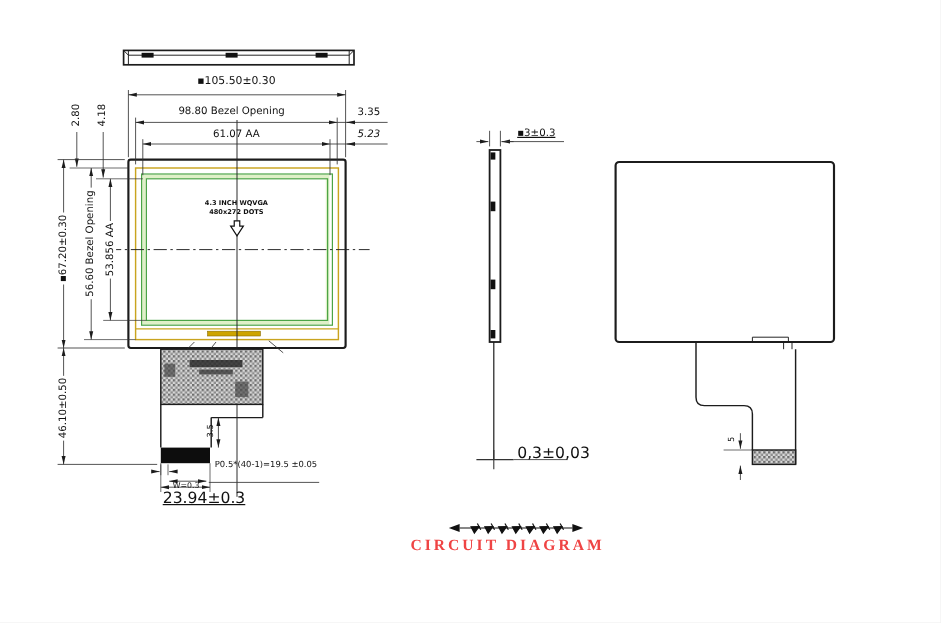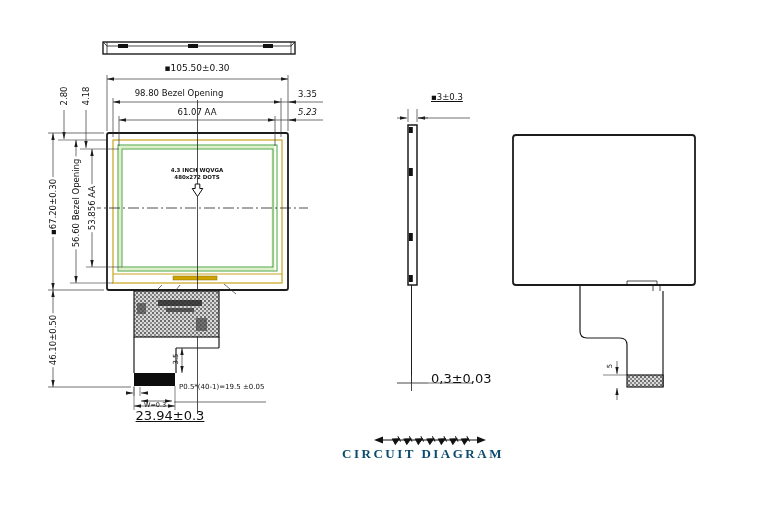--- a/index.html
+++ b/index.html
@@ -13,21 +13,21 @@
   .clbl{transform:translateX(-50%);}
   .vlbl{transform:translate(-50%,-50%) rotate(-90deg);}
   .bg{background:#fff;padding:0 2px;}
   .f9{font-size:9px;}
   .f75{font-size:13px;}
   .f7{font-size:7px;}
   .f65{font-size:6.5px;}
   .tiny{font-size:5.5px;font-weight:bold;letter-spacing:0;line-height:1.15;text-align:center;}
   .title{
     font-family:"Liberation Serif","DejaVu Serif",serif;
-    font-size:13px;font-weight:bold;letter-spacing:2.5px;color:#0c4a6e;
+    font-size:13px;font-weight:bold;letter-spacing:2.5px;color:#ef4444;
   }
 </style>
 </head>
 <body>
 
 <div id="stage">
 
 <svg id="linework" width="784" height="519" viewBox="0 0 784 519">
   <defs>
     <marker id="ah" viewBox="0 0 10 8" refX="10" refY="4" markerWidth="10" markerHeight="8" orient="auto-start-reverse">
@@ -211,39 +211,39 @@
           </g>
       <g transform="translate(466,440) rotate(-28)">
             <polygon points="-3.5,-3 -3.5,3 2.5,0"></polygon>
             <line x1="2.5" y1="-3" x2="2.5" y2="3"></line>
           </g>
     </g>
   </g>
 </svg>
 
 <div class="lbl clbl f9" style="left:197px;top:64px;">▪105.50±0.30</div>
-<div class="lbl clbl" style="left:179px;top:89px;">98.80 Bezel Opening</div>
+<div class="lbl clbl" style="left:193px;top:89px;">98.80 Bezel Opening</div>
 <div class="lbl clbl" style="left:197px;top:108px;">61.07 AA</div>
 <div class="lbl" style="left:298px;top:90px;text-align:center;">3.35</div>
 <div class="lbl" style="left:298px;top:108px;font-style:italic;">5.23</div>
 <div class="lbl vlbl" style="left:64px;top:96px;">2.80</div>
 <div class="lbl vlbl" style="left:86px;top:96px;">4.18</div>
 <div class="lbl vlbl bg" style="left:53px;top:207px;">▪67.20±0.30</div>
 <div class="lbl vlbl bg" style="left:76px;top:203px;">56.60 Bezel Opening</div>
 <div class="lbl vlbl bg" style="left:92px;top:208px;">53.856 AA</div>
 <div class="lbl vlbl bg" style="left:53px;top:340px;">46.10±0.50</div>
 
 <div class="lbl clbl tiny" style="left:197px;top:167px;">4.3 INCH WQVGA</div>
 <div class="lbl clbl tiny" style="left:197px;top:174px;">480x272 DOTS</div>
 
 <div class="lbl vlbl f7" style="left:176px;top:359px;">3.5</div>
 <div class="lbl f65" style="left:144px;top:402px;">W=0.3</div>
 <div class="lbl f7" style="left:179px;top:384px;">P0.5*(40-1)=19.5 ±0.05</div>
 <div class="lbl clbl f75" style="left:170px;top:409px;text-decoration:underline;">23.94±0.3</div>
 
-<div class="lbl" style="left:431px;top:93px;text-decoration:underline;">▪3±0.3</div>
+<div class="lbl" style="left:431px;top:107px;text-decoration:underline;">▪3±0.3</div>
 <div class="lbl f75" style="left:431px;top:372px;">0,3±0,03</div>
 
 <div class="lbl vlbl f7" style="left:610px;top:366px;">5</div>
 
 <div class="lbl clbl title" style="left:423px;top:447px;">CIRCUIT DIAGRAM</div>
 
 </div>
 
 </body></html>

